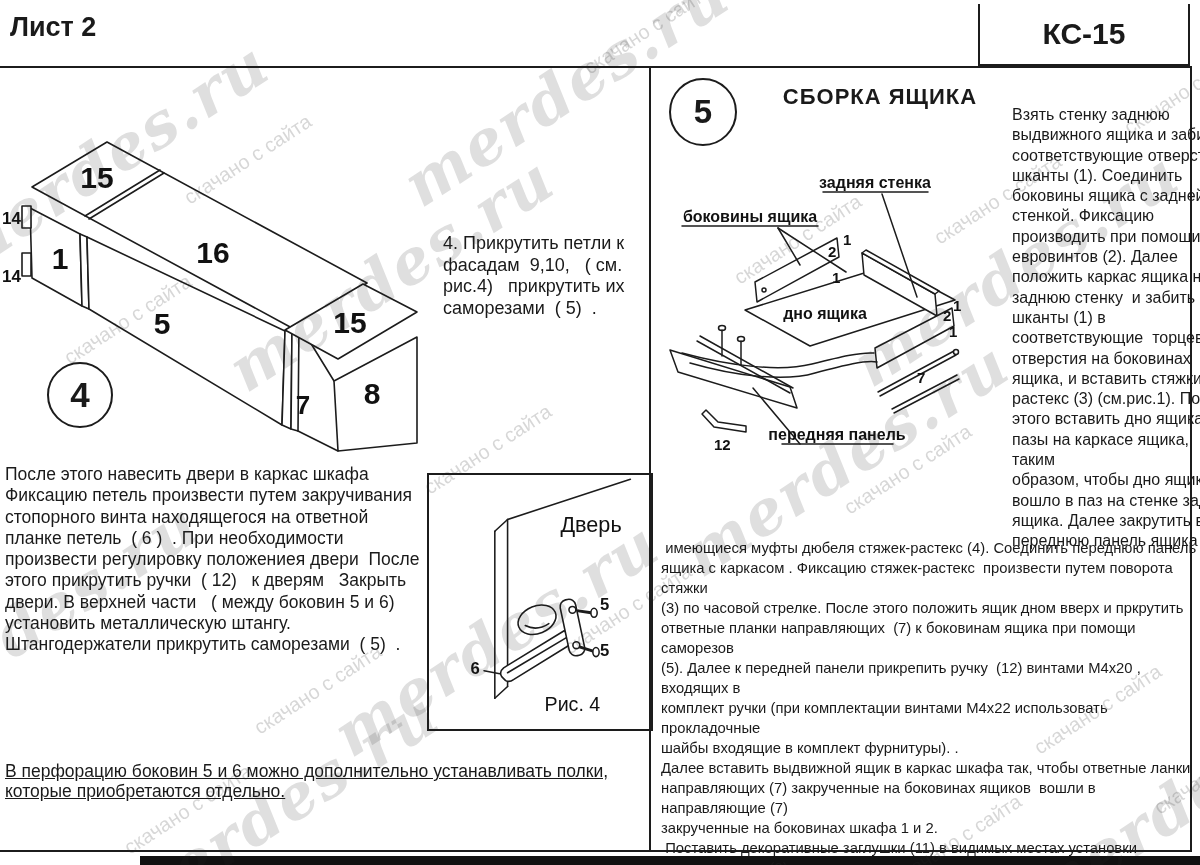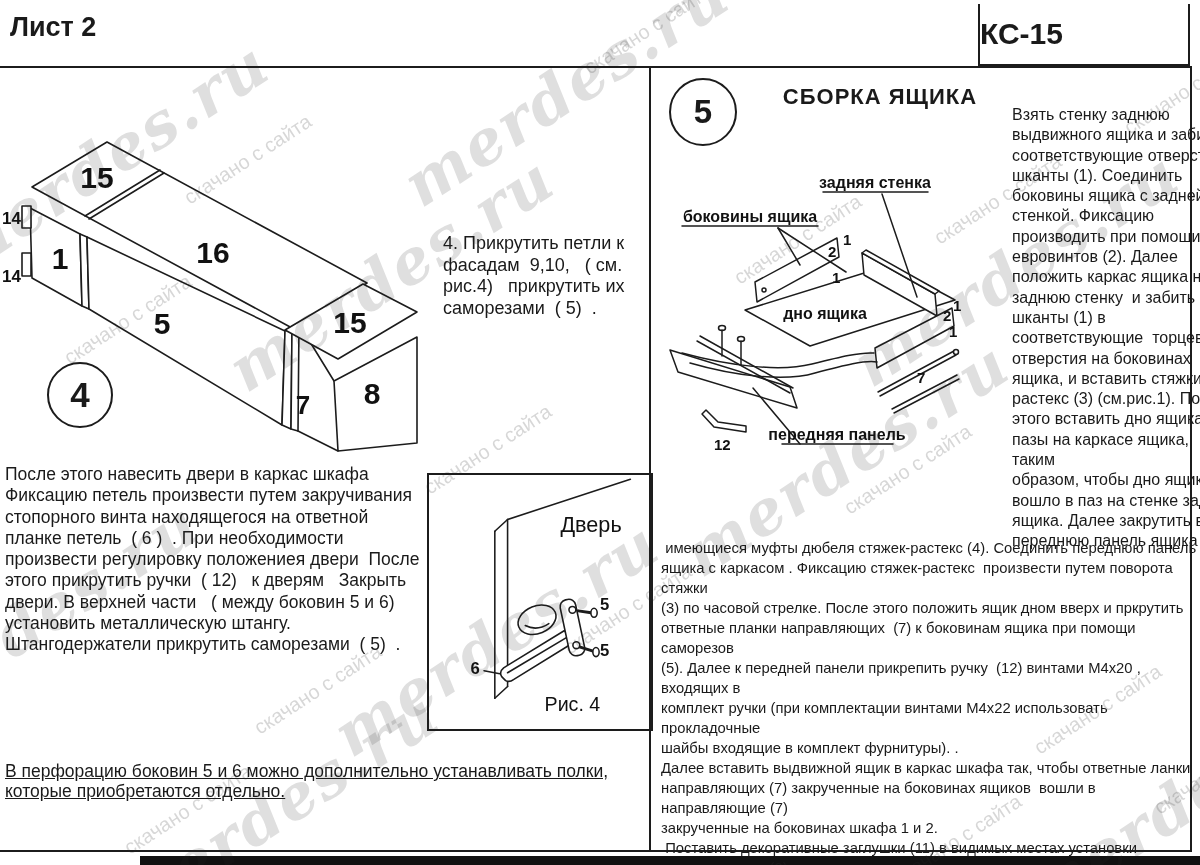--- a/index.html
+++ b/index.html
@@ -8,21 +8,21 @@
     font-family:"Liberation Sans",sans-serif;color:#1a1a1a;overflow:hidden;
   }
   .abs{position:absolute;}
   .pre{white-space:pre-wrap;}
   .hline,.vline{position:absolute;background:#1c1c1c;}
   
   .sheet-label{left:10px;top:12px;font-size:27px;font-weight:bold;}
   .model-box{
     left:978px;top:4px;width:212px;height:62px;box-sizing:border-box;
     border-left:2px solid #1c1c1c;border-right:2px solid #1c1c1c;border-bottom:2px solid #1c1c1c;
-    text-align:left;line-height:60px;font-size:30px;font-weight:bold;
+    text-align:center;line-height:60px;font-size:30px;font-weight:bold;
   }
   
   .step-circle{
     box-sizing:border-box;border:2px solid #1c1c1c;border-radius:50%;
     display:flex;align-items:center;justify-content:center;font-weight:bold;background:transparent;
   }
   #step4-circle{left:47px;top:362px;width:66px;height:66px;font-size:35px;}
   #step5-circle{left:669px;top:78px;width:68px;height:68px;font-size:33px;}
   .section-heading{left:770px;top:84px;width:220px;text-align:center;font-size:22px;letter-spacing:1px;font-weight:bold;}
   

